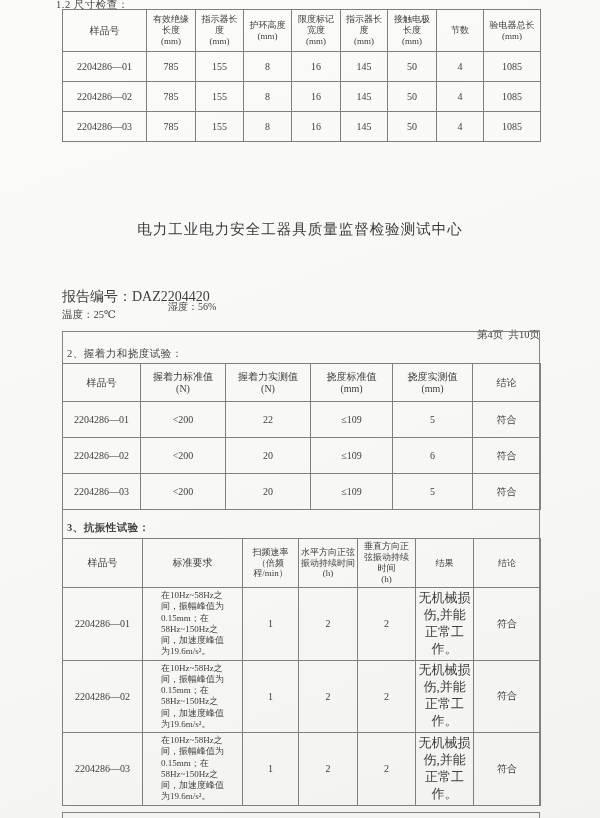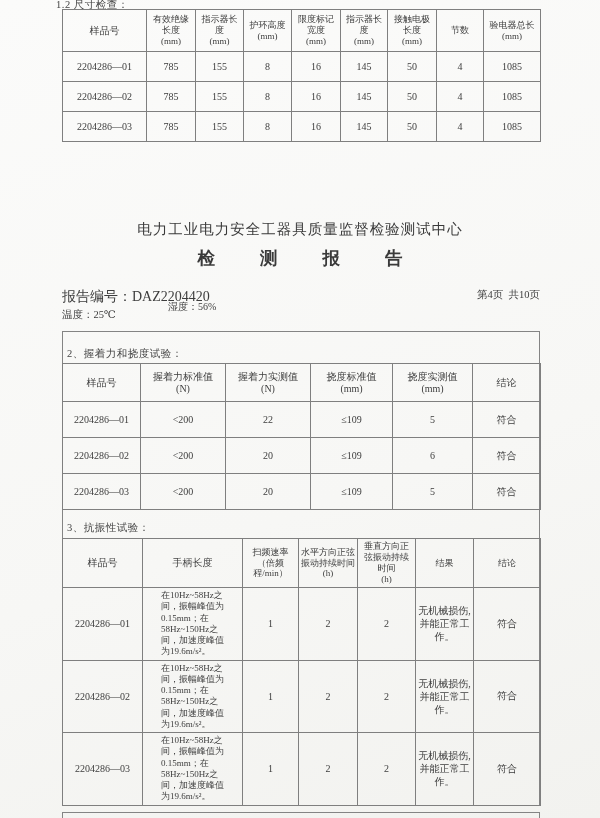--- a/index.html
+++ b/index.html
@@ -13,21 +13,21 @@
     width: 600px;
     height: 818px;
     overflow: hidden;
     color: #3d3d3d;
     background: linear-gradient(160deg, #fbfbfa 0%, #f7f7f5 60%, #f2f2ef 100%);
   }
 
   
   .abs { position: absolute; }
   .section-label { font-size: 10.5px; color: #444; letter-spacing: 0.5px; }
-  .pre { white-space: pre; }
+  .pre { white-space: pre; margin-top: 40px; }
 
   .org-title {
     left: 0; right: 0; top: 220px;
     text-align: center;
     font-size: 14.5px;
     font-weight: normal;
     letter-spacing: 1px;
     color: #3a3a3a;
   }
   .report-title {
@@ -52,21 +52,21 @@
   }
   .bottom-box {
     left: 62px; top: 812px;
     width: 478px; height: 30px;
     border: 1px solid #848484;
     border-bottom: none;
   }
 
   .label-s1 { left: 56px; top: -2px; }
   .label-s2 { left: 67px; top: 347px; }
-  .label-s3 { left: 67px; top: 521px; }
+  .label-s3 { left: 67px; top: 521px; font-weight: bold; }
 
   
   table {
     position: absolute;
     border-collapse: collapse;
     table-layout: fixed;
     left: 62px;
     width: 478px;
     background: transparent;
   }
@@ -96,21 +96,21 @@
   .t3 { top: 538px; }
   .t3 th { height: 49px; font-size: 9px; }
   .t3 th:first-child, .t3 th:nth-child(2) { font-size: 10px; }
   .t3 td { height: 72px; font-size: 10px; }
   .t3 td:nth-child(2) {
     text-align: left;
     font-size: 9px;
     line-height: 1.25;
     padding: 2px 18px;
   }
-  .t3 td:nth-child(6) { font-size: 10px; line-height: 1.3; }
+  .t3 td:nth-child(6) { font-size: 13px; line-height: 1.3; }
 </style>
 </head>
 <body>
 
 <div class="page">
 
   <div class="abs section-label label-s1">1.2 尺寸检查：</div>
 
   <table class="t1">
     <colgroup>
@@ -175,21 +175,20 @@
           <td>16</td>
           <td>145</td>
           <td>50</td>
           <td>4</td>
           <td>1085</td>
         </tr>
       </tbody>
   </table>
 
   <div class="abs org-title">电力工业电力安全工器具质量监督检验测试中心</div>
-  <div class="abs report-title">检测报告</div>
 
   <div class="abs meta-left">报告编号：DAZ2204420</div>
   <div class="abs meta-right pre">第4页  共10页</div>
   <div class="abs temp">温度：25℃</div>
   <div class="abs humid">湿度：56%</div>
 
   <div class="abs outer-box"></div>
 
   <div class="abs section-label label-s2">2、握着力和挠度试验：</div>
 
@@ -252,21 +251,21 @@
         <col style="width:100px">
         <col style="width:56px">
       <col style="width:59px">
         <col style="width:58px">
         <col style="width:58px">
       <col style="width:67px">
     </colgroup>
     <thead>
         <tr>
           <th>样品号</th>
-          <th>手柄长度</th>
+          <th>标准要求</th>
           <th>扫频速率（倍频程/min）</th>
           <th>水平方向正弦振动持续时间
 (h)</th>
           <th>垂直方向正弦振动持续时间
 (h)</th>
           <th>结果</th>
           <th>结论</th>
         </tr>
       </thead>
     <tbody>

